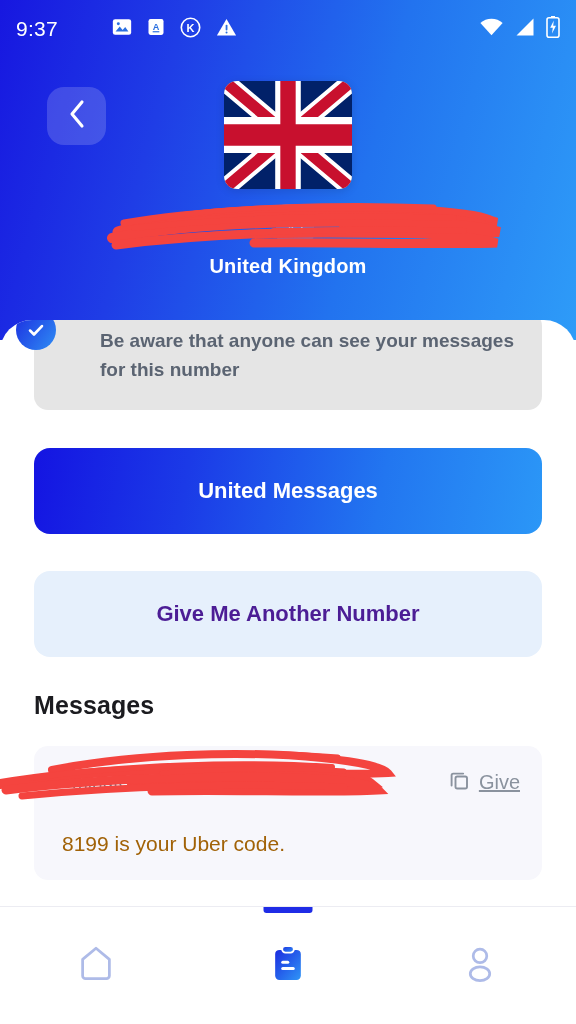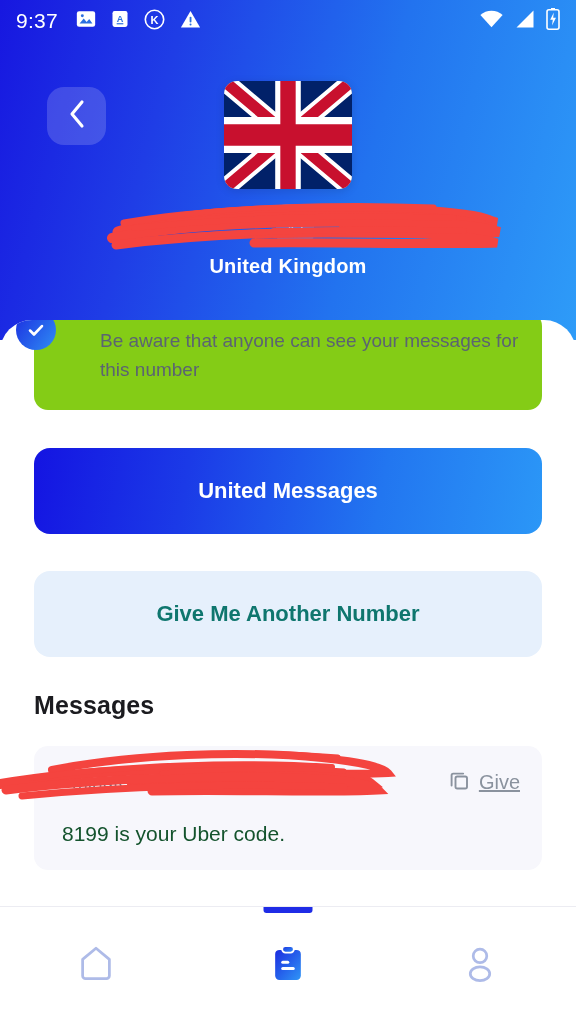--- a/index.html
+++ b/index.html
@@ -9,22 +9,22 @@
     background:#ffffff; overflow:hidden;
   }
   #app { position:relative; width:576px; height:1024px; overflow:hidden; }
 
   
   .header {
     position:absolute; top:0; left:0; width:576px; height:340px;
     background:linear-gradient(105deg,#1717e0 0%,#1f3de6 28%,#2273ef 62%,#2e9cf8 100%);
   }
   .statusbar {
-    position:absolute; top:0; left:0; width:576px; height:42px;
-    display:flex; align-items:center; padding:0 16px; color:#fff;
+    position:absolute; top:8px; left:0; width:576px; height:42px;
+    display:flex; align-items:center; padding:0 16px; color:#fff;gap:36px;
   }
   .sb-time { font-size:21px; font-weight:400; letter-spacing:.3px; }
   .sb-left-icons { display:flex; align-items:center; gap:13px; margin-left:17px; }
   .sb-right-icons { margin-left:auto; display:flex; align-items:center; gap:10px; }
   .sb-ico { display:block; }
 
   
   .back-btn {
     position:absolute; left:47px; top:87px; width:59px; height:58px;
     border-radius:17px; background:rgba(255,255,255,0.17);
@@ -65,42 +65,42 @@
   
   .sheet {
     position:absolute; left:0; top:320px; width:576px; height:587px;
     background:#ffffff; border-radius:32px 32px 0 0; overflow:hidden;
   }
   .sheet-inner { position:relative; padding:0 34px; }
 
   
   .warn-card {
     position:relative; margin-top:-8px;
-    background:#84cc16; border-radius:14px;
-    padding:14px 18px 26px 66px; min-height:76px;
+    background:#e5e5e5; border-radius:14px;
+    padding:14px 18px 26px 66px; min-height:76px;font-weight:bold;
   }
   .warn-text { font-size:19px; line-height:29px; color:#5b6472; }
   .warn-check {
     position:absolute; left:-18px; top:-2px; width:40px; height:40px;
     border-radius:50%;
     background:linear-gradient(125deg,#1b2ce0 0%,#2f8df4 100%);
     display:flex; align-items:center; justify-content:center;
   }
 
   
   .btn-primary {
     margin-top:38px; height:86px; border-radius:16px;
     background:linear-gradient(100deg,#1414e2 0%,#1b3ae7 30%,#2276f0 68%,#2b97f7 100%);
     color:#fff; font-size:22px; font-weight:700;
     display:flex; align-items:center; justify-content:center; cursor:pointer;
     border:none; width:100%;
   }
   .btn-secondary {
     margin-top:37px; height:86px; border-radius:16px;
-    background:#E6F0FC; color:#0f766e; font-size:22px; font-weight:700;
+    background:#E6F0FC; color:#4c1d95; font-size:22px; font-weight:700;
     display:flex; align-items:center; justify-content:center; cursor:pointer;
     border:none; width:100%;
   }
 
   .section-title {
     margin-top:34px; font-size:25px; font-weight:700; color:#1b1b1f;
     letter-spacing:.1px;
   }
 
   
@@ -110,21 +110,21 @@
   }
   .msg-head { display:flex; align-items:center; }
   .msg-sender { font-size:21px; font-weight:700; color:#11131a; }
   .msg-time { font-size:19px; color:#6b7686; margin-left:10px; }
   .msg-copy {
     margin-left:auto; display:flex; align-items:center; gap:8px; cursor:pointer;
   }
   .msg-copy-label {
     font-size:20px; color:#8a929e; text-decoration:underline;
   }
-  .msg-body { margin-top:26px; font-size:21px; color:#14532d; }
+  .msg-body { margin-top:36px; font-size:21px; color:#a16207; }
 
   
   .divider {
     position:absolute; left:0; top:906px; width:576px; height:1px;
     background:#ececf2;
   }
   .tabbar {
     position:absolute; left:0; bottom:0; width:576px; height:117px;
     background:#ffffff; display:flex;
   }

